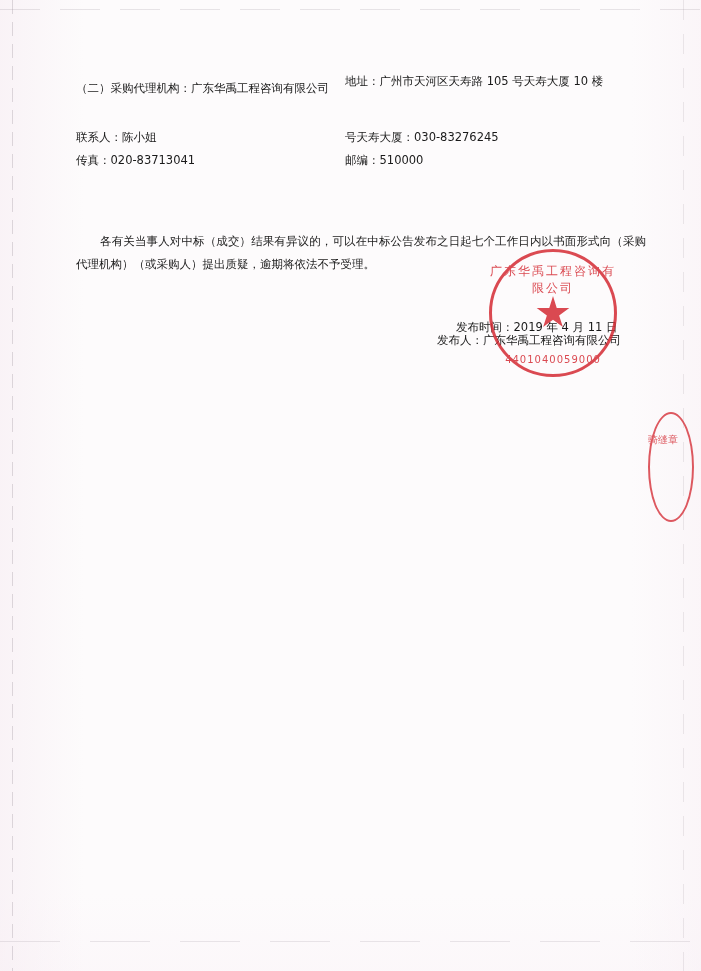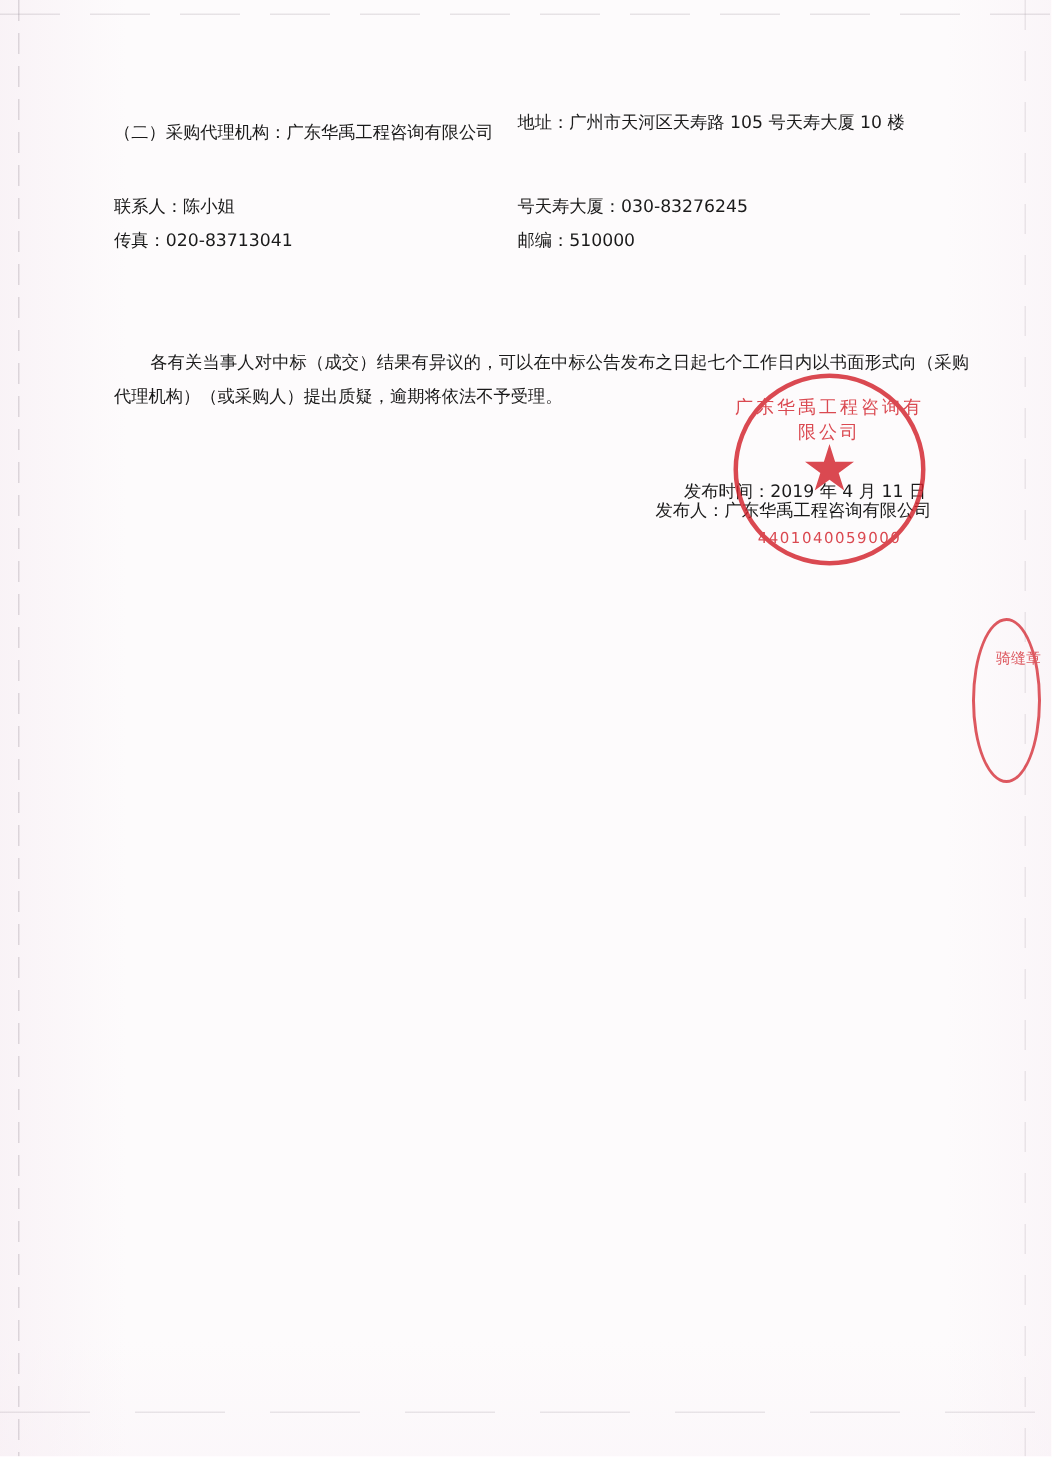--- a/index.html
+++ b/index.html
@@ -200,21 +200,21 @@
     inset: 0;
     border: 2px solid #d3232c;
     border-radius: 50% / 50%;
     box-sizing: border-box;
   }
   .side-stamp-text {
     position: absolute;
     left: 0;
     top: 22px;
     width: 46px;
-    text-align: right;
+    text-align: left;
     color: #d3232c;
     font-size: 10px;
     line-height: 1.25;
   }
 </style>
 </head>
 <body>
 
 <div class="page">
 

